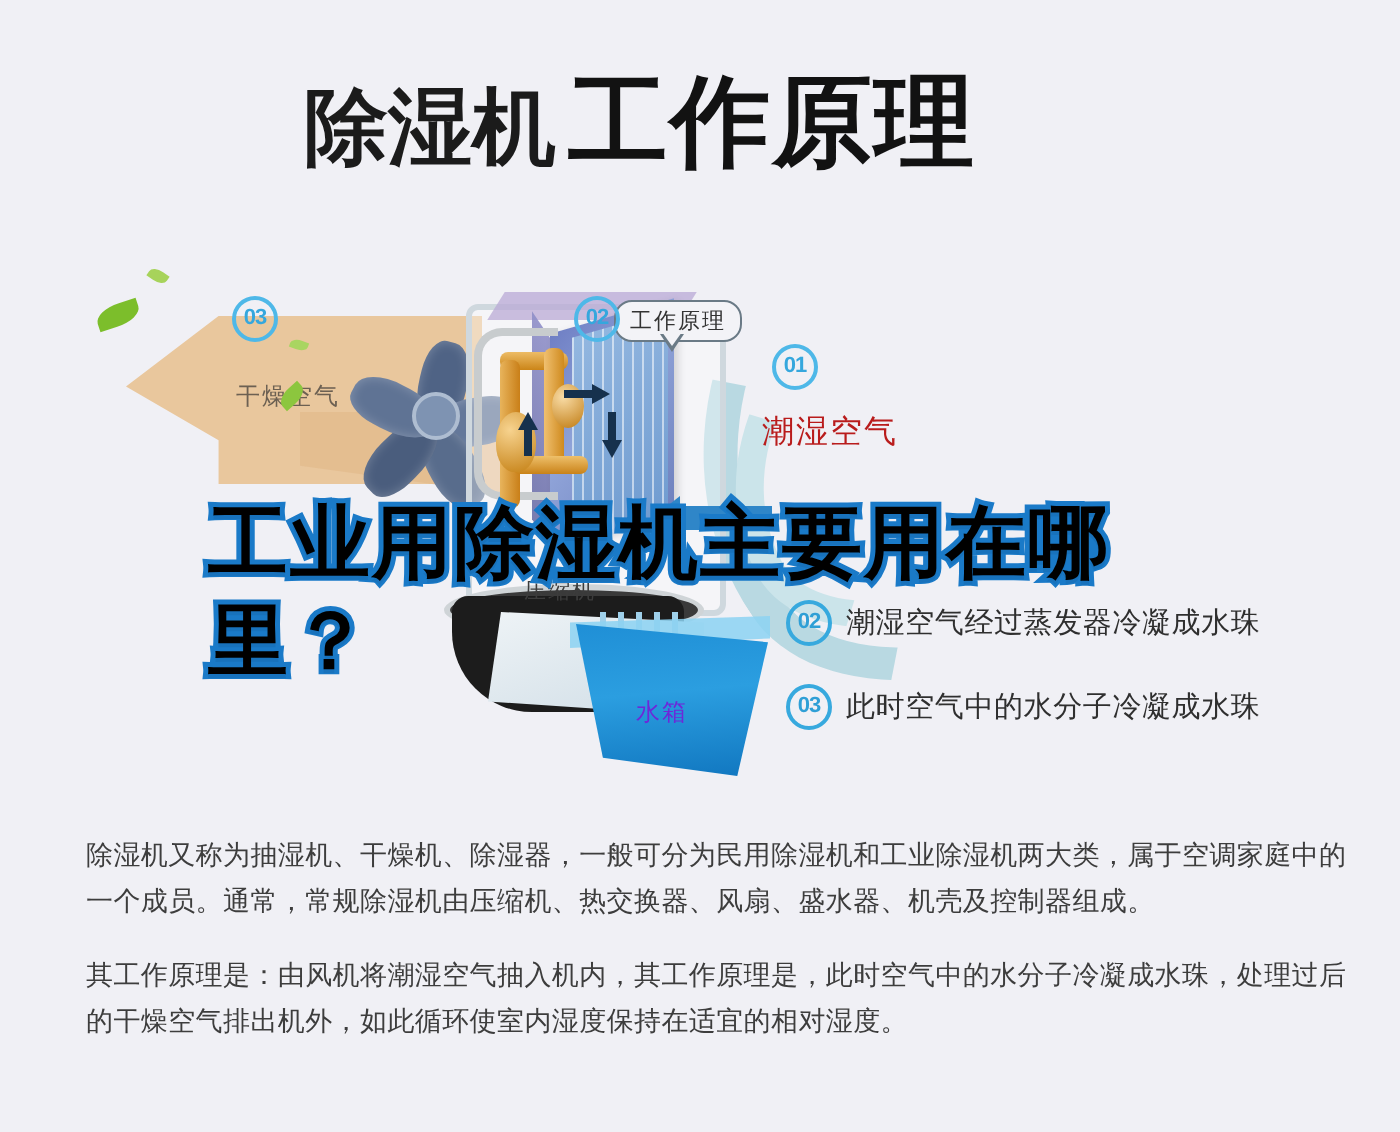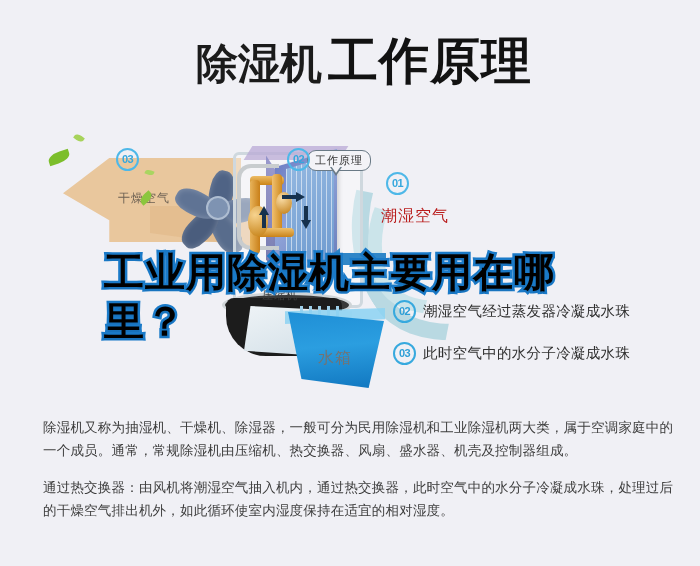--- a/index.html
+++ b/index.html
@@ -24,21 +24,20 @@
   }
 
   
   .title-wrap {
     position: absolute;
     left: 0;
     top: 28px;
     width: 640px;
     text-align: center;
     white-space: nowrap;
-    padding-left: 44px;
   }
   .title-a {
     font-size: 42px;
     font-weight: bold;
     color: #1b1b1b;
     letter-spacing: 0px;
     vertical-align: baseline;
   }
   .title-b {
     font-size: 50px;
@@ -356,22 +355,22 @@
     width: 100px;
     height: 16px;
     background: #8cd2f2;
     clip-path: polygon(0% 20%, 100% 0%, 100% 70%, 0% 100%);
     opacity: .85;
   }
   .tank-label {
     position: absolute;
     left: 318px;
     top: 238px;
-    font-size: 16px;
-    color: #737373;
+    font-size: 12px;
+    color: #6d28d9;
     letter-spacing: 1px;
   }
   .vent-lines {
     position: absolute;
     left: 300px;
     top: 196px;
     width: 46px;
     height: 26px;
   }
   .vent-lines i {
@@ -615,16 +614,16 @@
     <div class="legend-row">
       <span class="legend-badge">03</span>
       <span class="legend-text">此时空气中的水分子冷凝成水珠</span>
     </div>
   </div>
 
   <div class="overlay">工业用除湿机主要用在哪里？</div>
 
   <div class="copy">
     <p>除湿机又称为抽湿机、干燥机、除湿器，一般可分为民用除湿机和工业除湿机两大类，属于空调家庭中的一个成员。通常，常规除湿机由压缩机、热交换器、风扇、盛水器、机壳及控制器组成。</p>
-    <p>通过热交换器：由风机将潮湿空气抽入机内，通过热交换器，此时空气中的水分子冷凝成水珠，处理过后的干燥空气排出机外，如此循环使室内湿度保持在适宜的相对湿度。</p>
+    <p>其工作原理是：由风机将潮湿空气抽入机内，其工作原理是，此时空气中的水分子冷凝成水珠，处理过后的干燥空气排出机外，如此循环使室内湿度保持在适宜的相对湿度。</p>
   </div>
 
 </div>
 
 </body></html>

